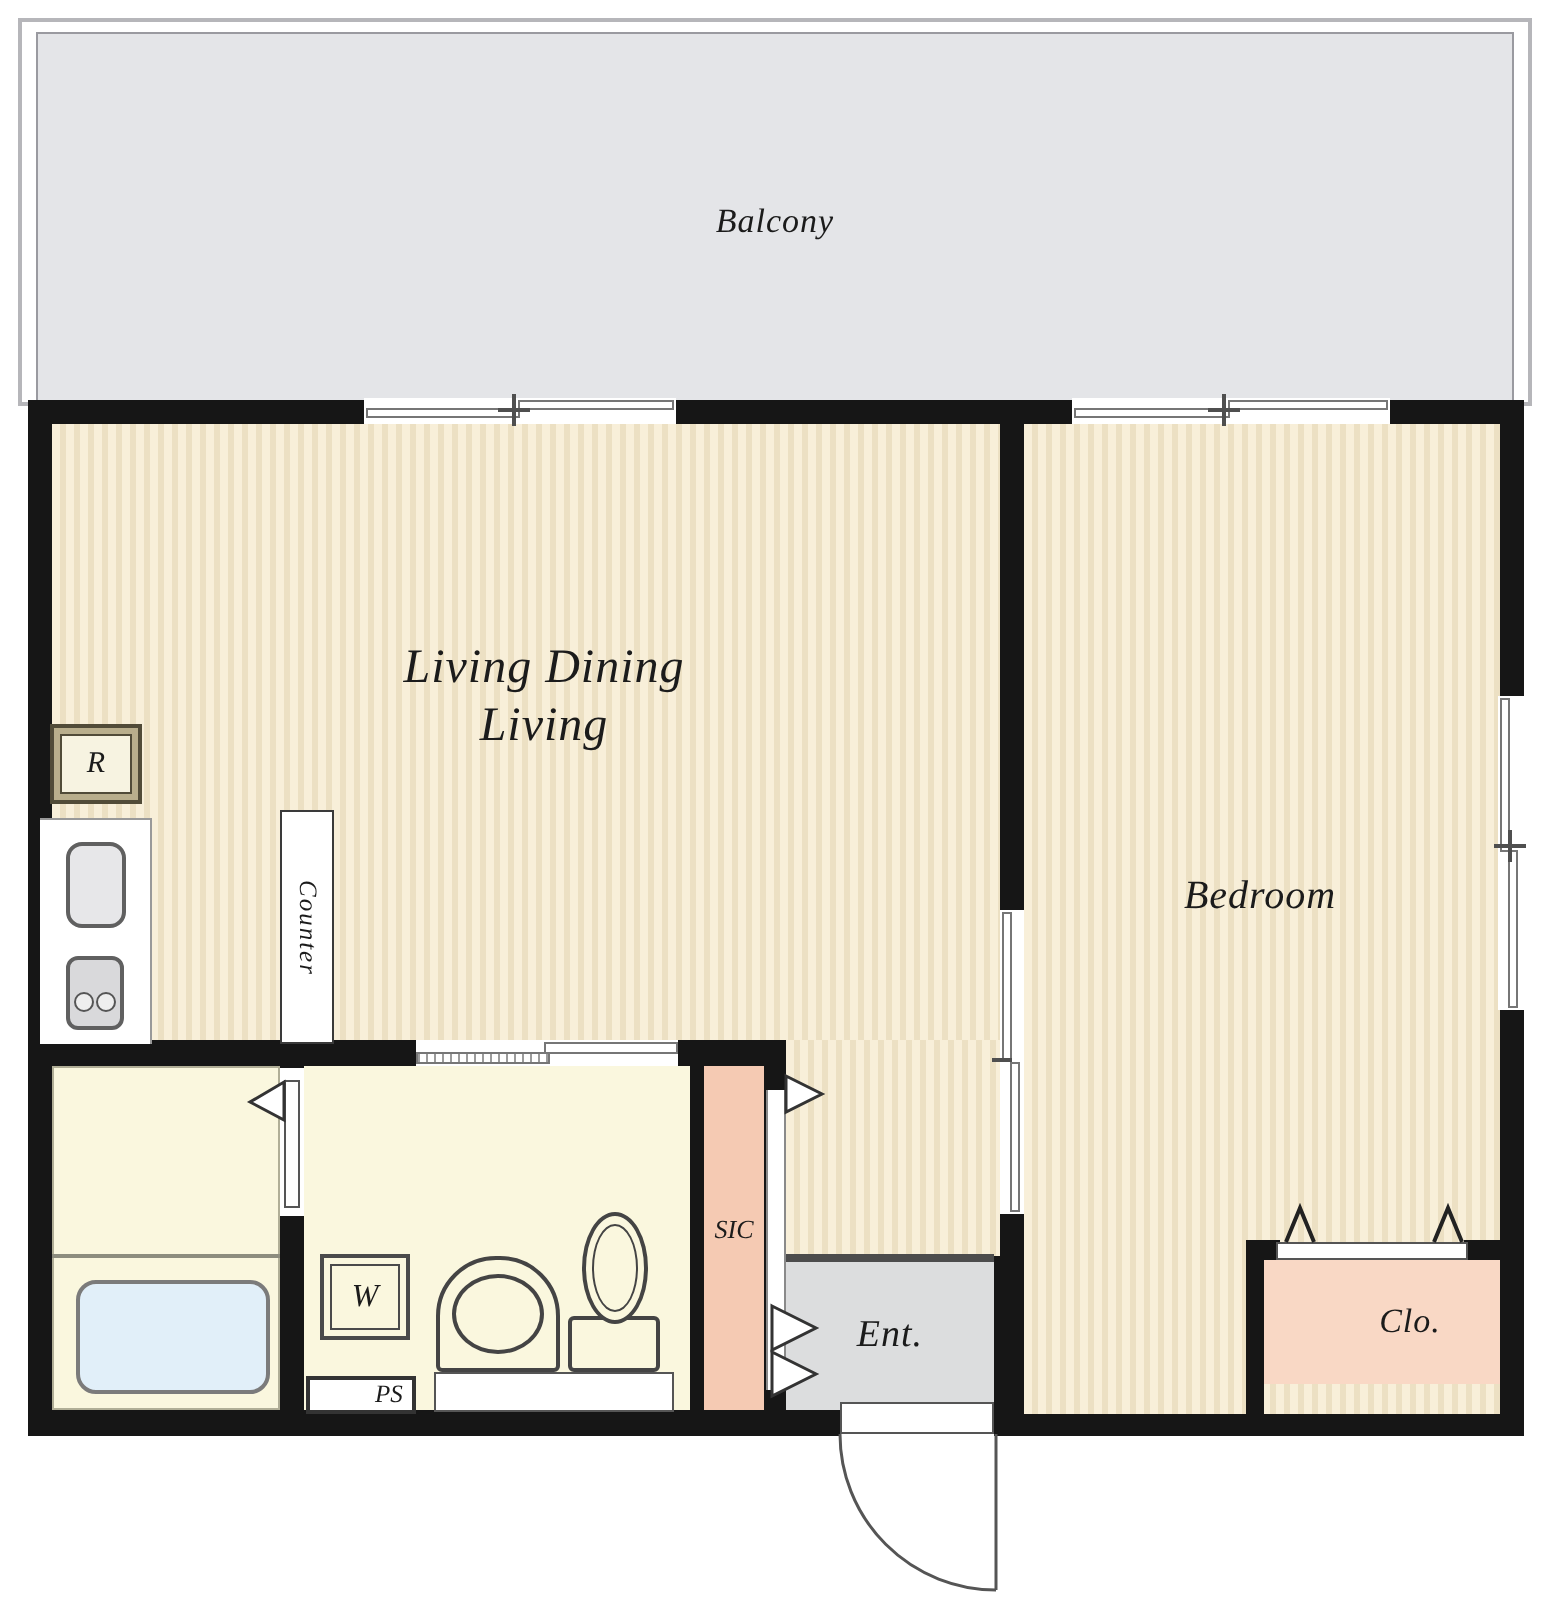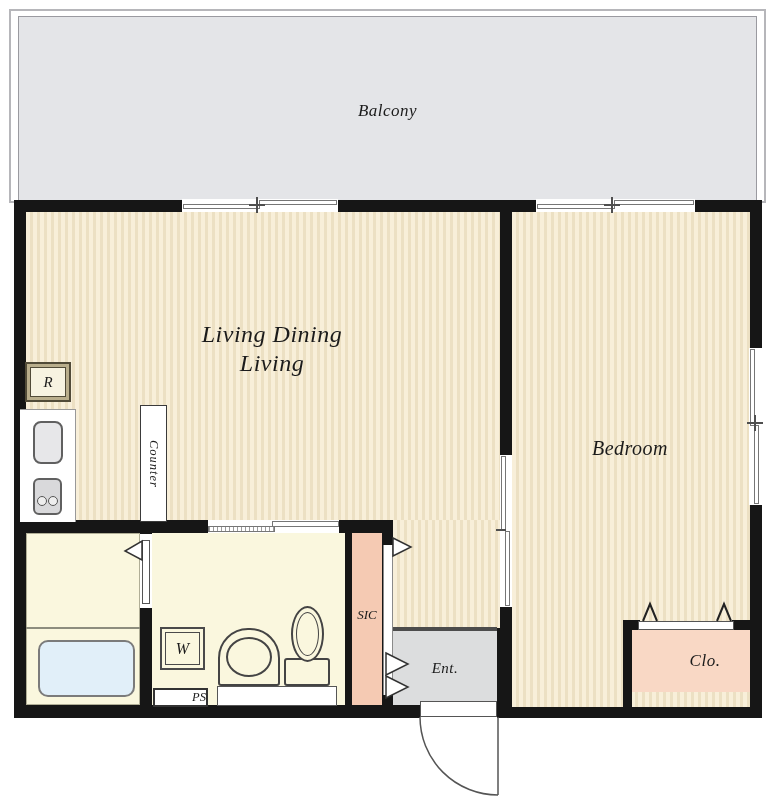--- a/index.html
+++ b/index.html
@@ -24,21 +24,21 @@
   <div class="abs" style="left:18px;top:16px;width:739px;height:185px;background:var(--balcony);border:1px solid #9a9aa0;">
     <div class="abs lbl" style="left:0;top:84px;width:100%;text-align:center;font-size:17px;letter-spacing:.5px;">Balcony</div>
   </div>
 
   <div class="abs" style="left:14px;top:200px;width:748px;height:518px;background:var(--wall);"></div>
 
   <div class="abs striped" style="left:26px;top:212px;width:474px;height:308px;"></div>
   <div class="abs striped" style="left:393px;top:520px;width:107px;height:108px;"></div>
   <div class="abs" style="left:393px;top:627px;width:104px;height:4px;background:#4c4c4c;"></div>
   <div class="abs" style="left:393px;top:631px;width:104px;height:74px;background:var(--ent-gray);display:flex;align-items:center;justify-content:center;">
-    <div class="lbl" style="font-size:15px;letter-spacing:.5px;">Ent.</div>
+    <div class="lbl" style="font-size:19px;letter-spacing:.5px;">Ent.</div>
   </div>
   <div class="abs striped" style="left:512px;top:212px;width:238px;height:495px;"></div>
 
   <div class="abs cream" style="left:26px;top:533px;width:114px;height:172px;box-shadow:inset 0 0 0 1px #b0ae96;">
     <div class="abs" style="left:0;top:94px;width:100%;height:2px;background:#8d8d7e;"></div>
     <div class="abs" style="left:12px;top:107px;width:97px;height:57px;background:var(--bathtub-blue);border:2px solid #7b7b7b;border-radius:10px;"></div>
   </div>
   <div class="abs cream" style="left:152px;top:533px;width:193px;height:172px;"></div>
   <div class="abs" style="left:352px;top:533px;width:30px;height:172px;background:var(--sic-salmon);">
     <div class="abs lbl" style="left:0;top:74px;width:100%;text-align:center;font-size:13px;">SIC</div>
@@ -52,21 +52,21 @@
   </div>
 
   <div class="whitebox" style="left:217px;top:686px;width:120px;height:20px;border:1px solid #555;"></div>
   <div class="abs cream" style="left:218px;top:628px;width:62px;height:58px;border:2px solid #444;border-radius:30px 30px 3px 3px;"></div>
   <div class="abs cream" style="left:226px;top:637px;width:46px;height:40px;border:2px solid #444;border-radius:50%;"></div>
   <div class="abs cream" style="left:284px;top:658px;width:46px;height:28px;border:2px solid #444;border-radius:3px;"></div>
   <div class="abs cream" style="left:291px;top:606px;width:33px;height:56px;border:2px solid #444;border-radius:50%;">
     <div class="abs" style="left:3px;top:4px;width:23px;height:44px;border:1px solid #444;border-radius:50%;"></div>
   </div>
 
-  <div class="whitebox" style="left:153px;top:688px;width:55px;height:19px;border:2px solid #333;display:flex;align-items:center;justify-content:flex-end;padding-left:28px;">
+  <div class="whitebox" style="left:153px;top:688px;width:55px;height:19px;border:2px solid #333;display:flex;align-items:center;justify-content:center;padding-left:28px;">
     <span class="lbl" style="font-size:12.5px;">PS</span>
   </div>
 
   <div class="wallpatch" style="left:623px;top:620px;width:9px;height:98px;"></div>
   <div class="wallpatch" style="left:632px;top:620px;width:8px;height:10px;"></div>
   <div class="wallpatch" style="left:732px;top:620px;width:18px;height:10px;"></div>
   <div class="whitebox" style="left:638px;top:621px;width:96px;height:9px;border:1px solid #555;"></div>
   <div class="abs" style="left:632px;top:630px;width:118px;height:62px;background:var(--clo-salmon);display:flex;align-items:center;justify-content:center;padding-left:28px;">
     <span class="lbl" style="font-size:17px;letter-spacing:.5px;">Clo.</span>
   </div>

